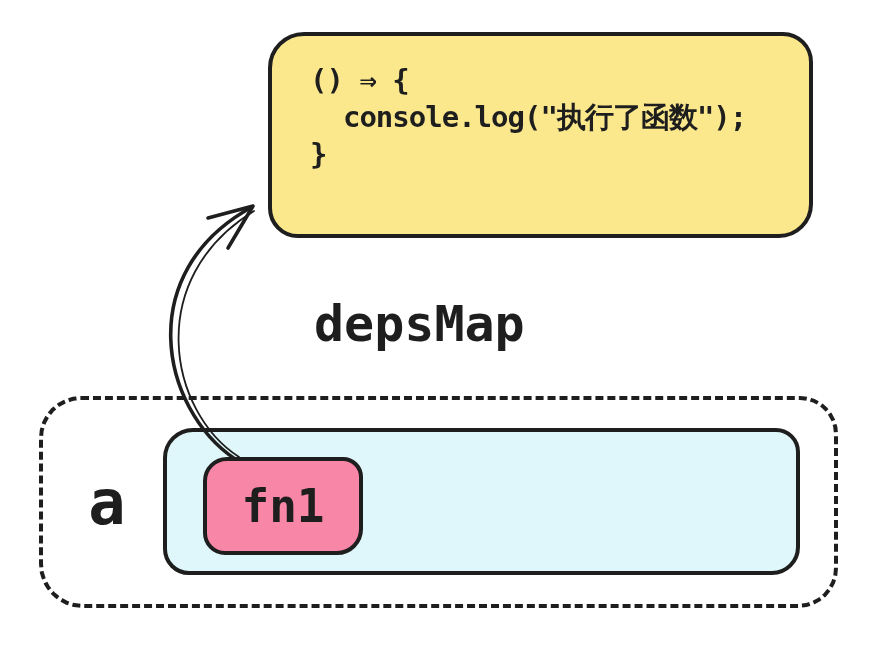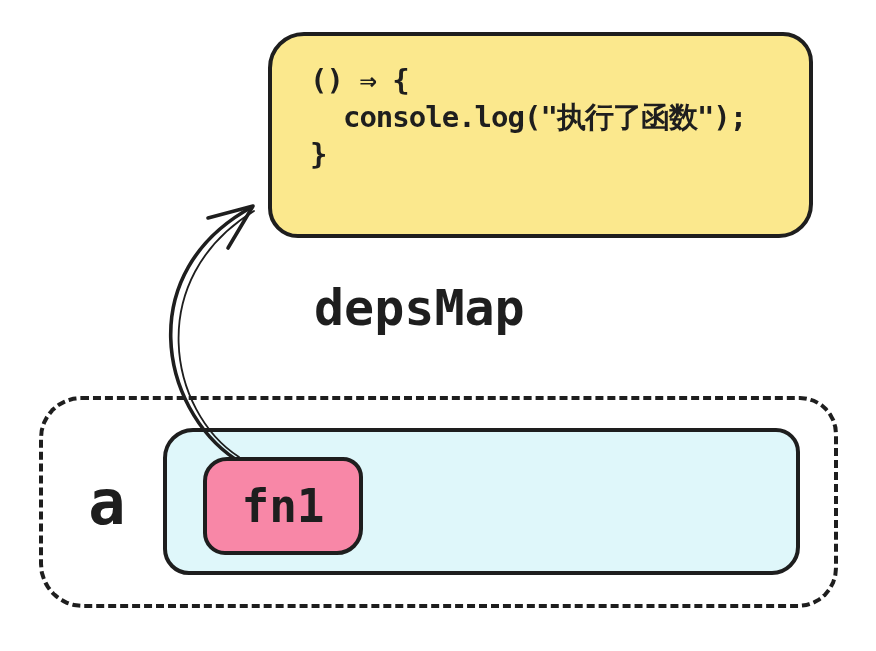--- a/index.html
+++ b/index.html
@@ -29,21 +29,21 @@
     font-size: 29px;
     font-weight: bold;
     line-height: 37px;
     letter-spacing: -1px;
     color: #1e1e1e;
   }
 
   
   .deps-label {
     position: absolute;
-    left: 314px; top: 280px;
+    left: 314px; top: 296px;
     font-size: 50px;
     font-weight: bold;
     line-height: 56px;
     color: #1e1e1e;
   }
 
   
   .outer-dashed {
     position: absolute;
     left: 39px; top: 396px;

